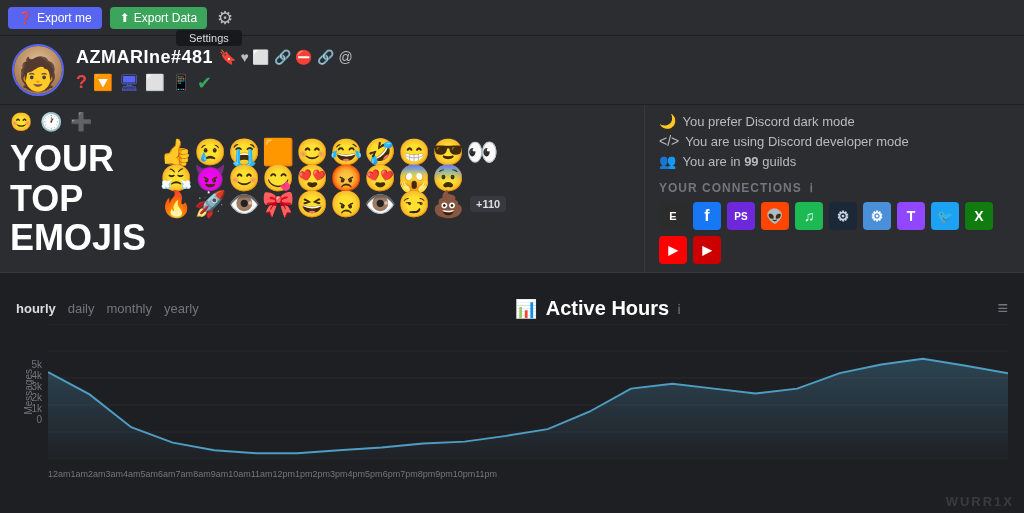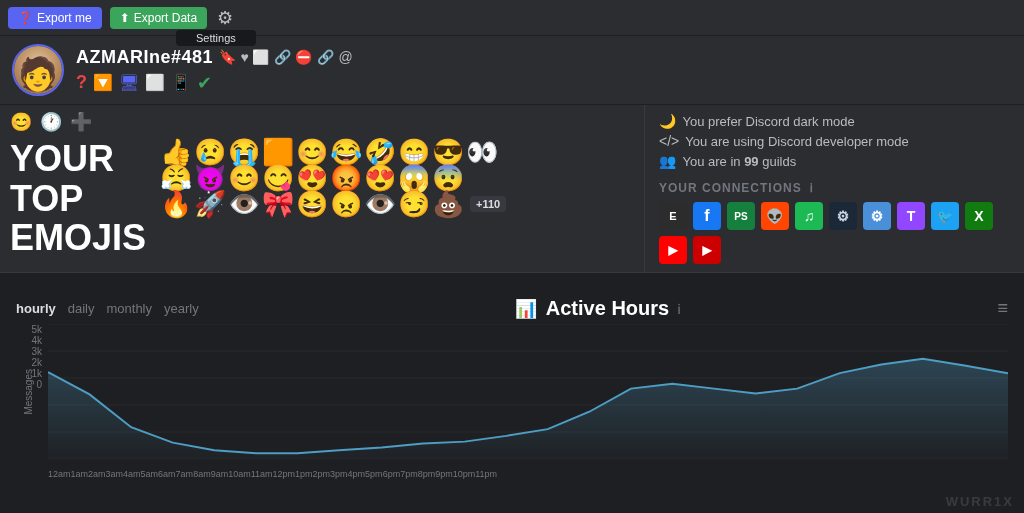--- a/index.html
+++ b/index.html
@@ -53,21 +53,21 @@
       cursor: pointer;
       margin-left: 2px;
     }
     .settings-tooltip {
       position: absolute;
       left: 176px;
       top: 30px;
       background: #18191c;
       color: #dcddde;
       font-size: 11px;
-      padding: 2px 20px;
+      padding: 2px 13px;
       border-radius: 4px;
       z-index: 10;
     }
 
     
     .profile-section {
       background: #2b2d31;
       padding: 8px 12px;
       display: flex;
       align-items: center;
@@ -398,21 +398,21 @@
       <div class="connections-header">
         <span>YOUR CONNECTIONS</span>
         <span style="font-size:12px;color:#72767d;">ℹ</span>
       </div>
       <div class="connections-row">
 
         <div class="conn-icon" style="background:#2c2c2c;color:#fff;font-size:11px;font-weight:900;">E</div>
 
         <div class="conn-icon" style="background:#1877f2;color:#fff;font-size:16px;font-weight:900;">f</div>
 
-        <div class="conn-icon" style="background:#15803d;color:#fff;font-size:10px;font-weight:900;">PS</div>
+        <div class="conn-icon" style="background:#6d28d9;color:#fff;font-size:10px;font-weight:900;">PS</div>
 
         <div class="conn-icon" style="background:#ff4500;color:#fff;font-size:14px;">👽</div>
 
         <div class="conn-icon" style="background:#1db954;color:#fff;font-size:14px;">♫</div>
 
         <div class="conn-icon" style="background:#1b2838;color:#c7d5e0;font-size:14px;">⚙</div>
 
         <div class="conn-icon" style="background:#4a90d9;color:#fff;font-size:14px;">⚙</div>
 
         <div class="conn-icon" style="background:#9146ff;color:#fff;font-size:14px;font-weight:900;">T</div>
@@ -439,21 +439,21 @@
       </div>
       <div class="chart-title-row">
         <span style="font-size:18px;color:#72767d;">📊</span>
         <span class="chart-title">Active Hours</span>
         <span class="chart-info-icon">ℹ</span>
       </div>
       <span class="chart-menu-icon">≡</span>
     </div>
 
     <div style="position:relative;width:100%;height:155px;">
-      <div style="position:absolute;left:2px;top:0;bottom:20px;width:24px;display:flex;flex-direction:column;justify-content:flex-start;font-size:10px;color:#72767d;text-align:right;">
+      <div style="position:absolute;left:2px;top:0;bottom:20px;width:24px;display:flex;flex-direction:column;justify-content:center;font-size:10px;color:#72767d;text-align:right;">
         <span>5k</span>
         <span>4k</span>
         <span>3k</span>
         <span>2k</span>
         <span>1k</span>
         <span>0</span>
       </div>
       <div style="position:absolute;left:6px;top:0;width:12px;bottom:20px;display:flex;align-items:center;justify-content:center;">
         <span style="font-size:10px;color:#72767d;writing-mode:vertical-rl;transform:rotate(180deg);">Messages</span>
       </div>

